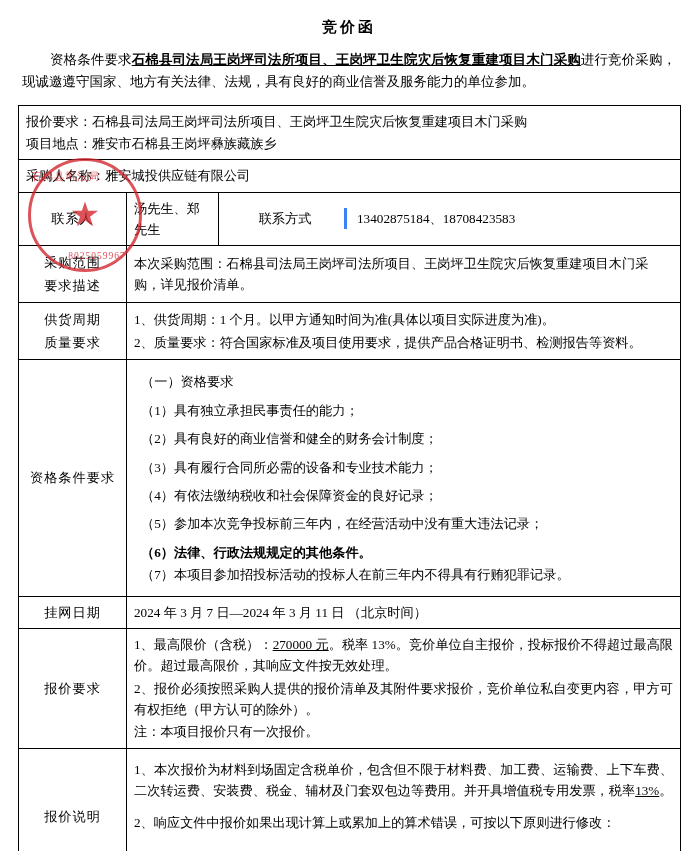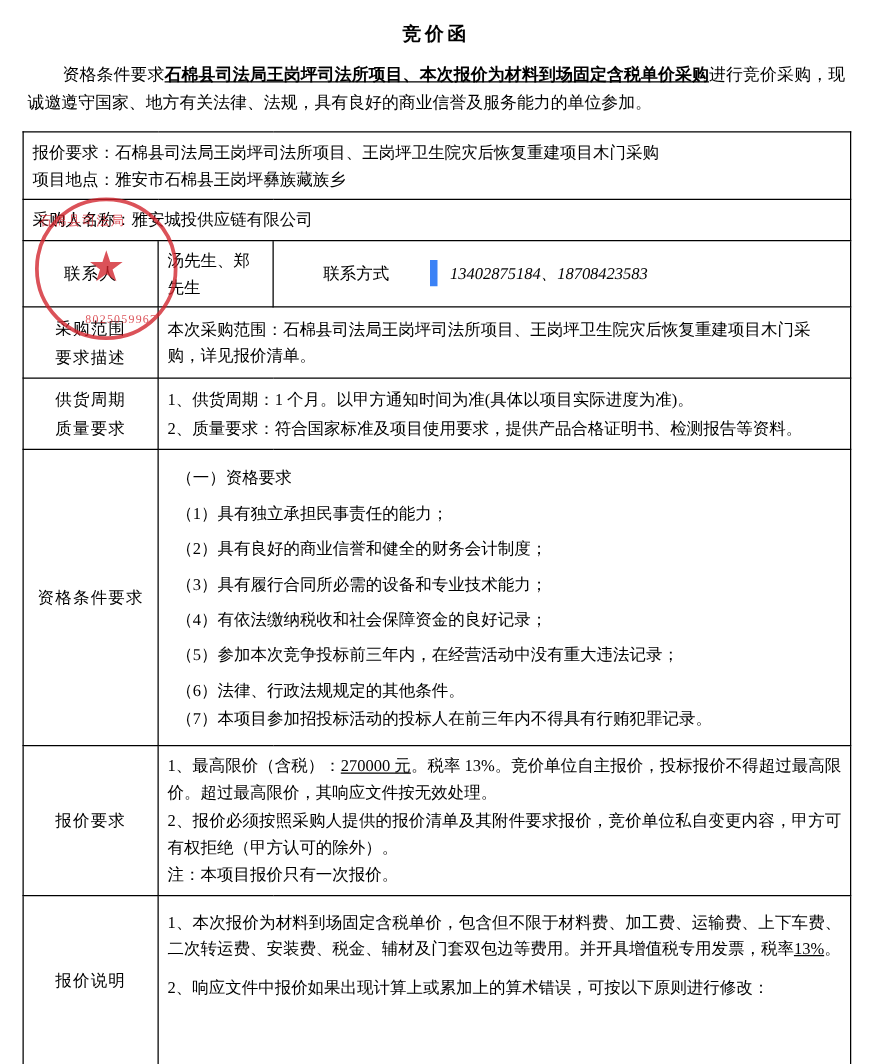--- a/index.html
+++ b/index.html
@@ -66,20 +66,21 @@
   }
   .u { text-decoration: underline; }
   .qual-list p {
     margin: 0 0 8px 0;
     line-height: 1.55;
   }
   .qual-list p.first {
   }
   .qual-list p.tight {
     margin-bottom: 2px;
+    font-weight: bold;
   }
   .para {
     margin: 0;
     line-height: 1.62;
     text-align: justify;
   }
   .para + .para { margin-top: 1px; }
   .cellpad { padding: 7px 8px; }
   
   .seal {
@@ -126,21 +127,21 @@
   }
 </style>
 </head>
 <body>
 
 <div class="page">
 
   <div class="doc-title">竞价函</div>
 
   <div class="intro">
-    <span>资格条件要求</span><span class="u">石棉县司法局王岗坪司法所项目、本次报价为材料到场固定含税单价</span><span class="u">采购</span><span>进行竞价采购，现诚邀遵守国家、地方有关法律、法规，具有良好的商业信誉及服务能力的单位参加。</span>
+    <span>资格条件要求</span><span class="u">石棉县司法局王岗坪司法所项目、王岗坪卫生院灾后恢复重建项目木门</span><span class="u">采购</span><span>进行竞价采购，现诚邀遵守国家、地方有关法律、法规，具有良好的商业信誉及服务能力的单位参加。</span>
   </div>
 
   <div class="seal">
     <div class="seal-top">石棉县司法局</div>
     <div class="star">★</div>
     <div class="seal-bottom">8025059967</div>
   </div>
 
   <table class="main">
     <colgroup>
@@ -164,21 +165,21 @@
     </tr>
 
     <tr>
       <td class="label">联系人</td>
       <td class="val" style="width:150px" colspan="1">汤先生、郑先生</td>
       <td class="val">
         <table style="width:100%; border-collapse:collapse;">
           <tbody>
                 <tr>
             <td style="border:none; width:118px; text-align:center; padding:0;">联系方式</td>
-            <td style="border:none; border-left:6px solid #3b82f6; padding:0 0 0 10px;font-style:italic;">13402875184、18708423583</td>
+            <td style="border:none; border-left:3px solid #3b82f6; padding:0 0 0 10px;">13402875184、18708423583</td>
           </tr>
         </tbody>
             </table>
       </td>
     </tr>
 
     <tr>
       <td class="label two-line">
         <div>采购范围</div>
         <div>要求描述</div>
@@ -204,20 +205,24 @@
         <p>（1）具有独立承担民事责任的能力；</p>
         <p>（2）具有良好的商业信誉和健全的财务会计制度；</p>
         <p>（3）具有履行合同所必需的设备和专业技术能力；</p>
         <p>（4）有依法缴纳税收和社会保障资金的良好记录；</p>
         <p>（5）参加本次竞争投标前三年内，在经营活动中没有重大违法记录；</p>
         <p class="tight">（6）法律、行政法规规定的其他条件。</p>
         <p style="margin-bottom:0;">（7）本项目参加招投标活动的投标人在前三年内不得具有行贿犯罪记录。</p>
       </td>
     </tr>
 
+    <tr>
+      <td class="label">挂网日期</td>
+      <td class="val cellpad" colspan="2">2024 年 3 月 7 日—2024 年 3 月 11 日 （北京时间）</td>
+    </tr>
 
     <tr>
       <td class="label">报价要求</td>
       <td class="val cellpad" colspan="2">
         <div class="para"><span>1、最高限价（含税）：</span><span class="u">270000 元</span><span>。税率 13%。竞价单位自主报价，投标报价不得超过最高限价。超过最高限价，其响应文件按无效处理。</span></div>
         <div class="para">2、报价必须按照采购人提供的报价清单及其附件要求报价，竞价单位私自变更内容，甲方可有权拒绝（甲方认可的除外）。</div>
         <div class="para">注：本项目报价只有一次报价。</div>
       </td>
     </tr>
 

